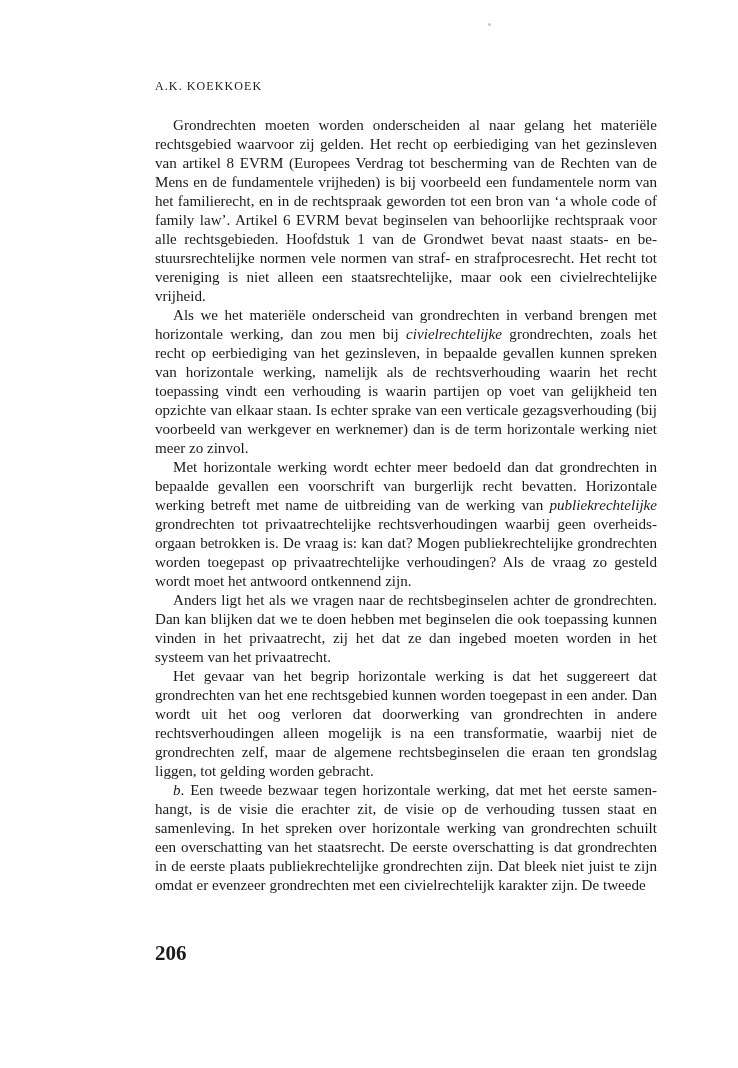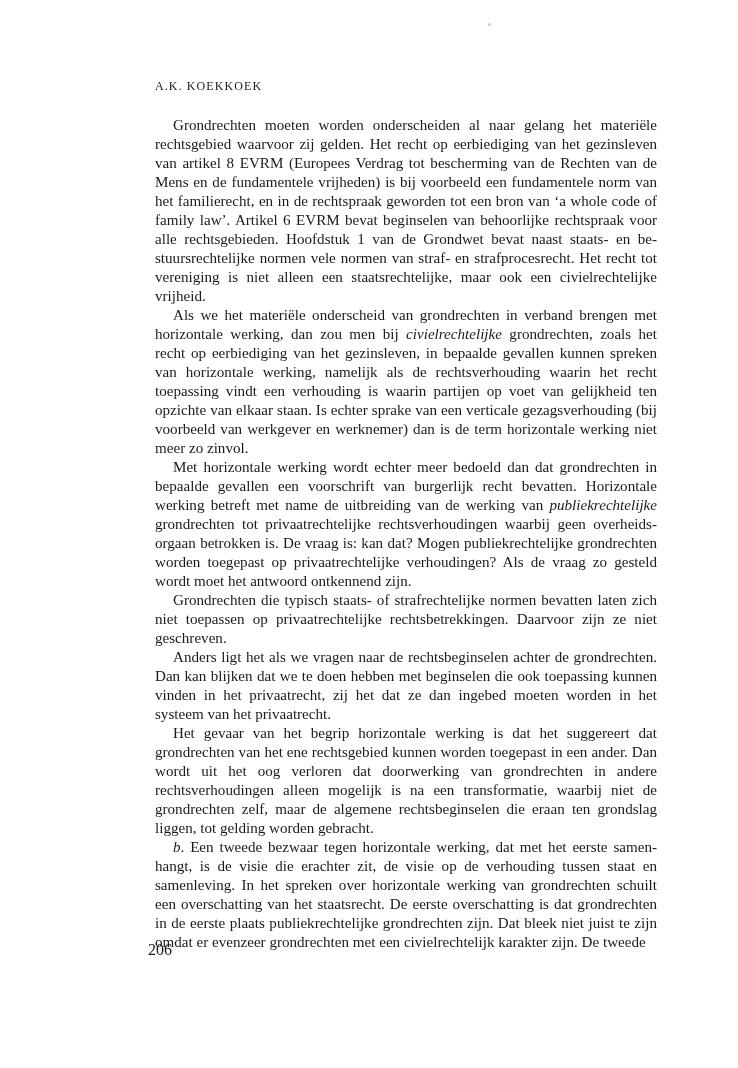--- a/index.html
+++ b/index.html
@@ -3,32 +3,31 @@
   <meta charset="utf-8">
   <style>
     html, body { margin: 0; padding: 0; background: #ffffff; }
     body { width: 738px; height: 1068px; position: relative; overflow: hidden;
       font-family: "Liberation Serif", "DejaVu Serif", serif; color: #1a1a1a; }
     .dot { position: absolute; left: 488px; top: 23px; width: 3px; height: 3px; border-radius: 50%; background: #c8c8c8; }
     .running-head { position: absolute; left: 155px; top: 79px; font-size: 12px; letter-spacing: 1.1px; }
     .body-text { position: absolute; left: 155px; top: 116px; width: 502px; font-size: 15.1px; line-height: 19px; }
     .body-text p { margin: 0; text-align: justify; text-indent: 18px; hyphens: manual; }
     .body-text i { }
-    .page-number { position: absolute; left: 148px; top: 941px; font-size: 16px; }
+    .page-number { position: absolute; left: 155px; top: 941px; font-size: 21px; font-weight: bold; }
   </style>
 </head>
 <body>
 
 <div class="dot"></div>
 
 <div class="running-head">A.K. KOEKKOEK</div>
 
 <div class="body-text">
   <p><span>Grondrechten moeten worden onderscheiden al naar gelang het materiële rechtsgebied waarvoor zij gelden. Het recht op eerbiediging van het gezinsleven van artikel 8 EVRM (Europees Verdrag tot bescherming van de Rechten van de Mens en de fundamentele vrijheden) is bij voorbeeld een fundamentele norm van het familierecht, en in de rechtspraak geworden tot een bron van ‘a whole code of family law’. Artikel 6 EVRM bevat beginselen van behoorlijke rechtspraak voor alle rechtsgebieden. Hoofdstuk 1 van de Grondwet bevat naast staats- en be­stuursrechtelijke normen vele normen van straf- en strafprocesrecht. Het recht tot vereniging is niet alleen een staatsrechtelijke, maar ook een civielrechtelijke vrijheid.</span></p>
   <p><span>Als we het materiële onderscheid van grondrechten in verband brengen met horizontale werking, dan zou men bij </span><i>civielrechtelijke</i><span> grondrechten, zoals het recht op eerbiediging van het gezinsleven, in bepaalde gevallen kunnen spreken van horizontale werking, namelijk als de rechtsverhouding waarin het recht toepassing vindt een verhouding is waarin partijen op voet van gelijkheid ten opzichte van elkaar staan. Is echter sprake van een verticale gezagsverhouding (bij voorbeeld van werkgever en werknemer) dan is de term horizontale werking niet meer zo zinvol.</span></p>
   <p><span>Met horizontale werking wordt echter meer bedoeld dan dat grondrechten in bepaalde gevallen een voorschrift van burgerlijk recht bevatten. Horizontale werking betreft met name de uitbreiding van de werking van </span><i>publiekrechtelijke</i><span> grondrechten tot privaatrechtelijke rechtsverhoudingen waarbij geen overheids­orgaan betrokken is. De vraag is: kan dat? Mogen publiekrechtelijke grond­rechten worden toegepast op privaatrechtelijke verhoudingen? Als de vraag zo gesteld wordt moet het antwoord ontkennend zijn.</span></p>
-  <p><span>Grondrechten die typisch staats- of strafrechtelijke normen bevatten laten zich niet toepassen op privaatrechtelijke rechtsbetrekkingen. Daarvoor zijn ze niet geschreven.</span></p>
   <p><span>Anders ligt het als we vragen naar de rechtsbeginselen achter de grondrechten. Dan kan blijken dat we te doen hebben met beginselen die ook toepassing kunnen vinden in het privaatrecht, zij het dat ze dan ingebed moeten worden in het systeem van het privaatrecht.</span></p>
   <p><span>Het gevaar van het begrip horizontale werking is dat het suggereert dat grondrechten van het ene rechtsgebied kunnen worden toegepast in een ander. Dan wordt uit het oog verloren dat doorwerking van grondrechten in andere rechtsverhoudingen alleen mogelijk is na een transformatie, waarbij niet de grondrechten zelf, maar de algemene rechtsbeginselen die eraan ten grondslag liggen, tot gelding worden gebracht.</span></p>
   <p><i>b</i><span>. Een tweede bezwaar tegen horizontale werking, dat met het eerste samen­hangt, is de visie die erachter zit, de visie op de verhouding tussen staat en samenleving. In het spreken over horizontale werking van grondrechten schuilt een overschatting van het staatsrecht. De eerste overschatting is dat grondrechten in de eerste plaats publiekrechtelijke grondrechten zijn. Dat bleek niet juist te zijn omdat er evenzeer grondrechten met een civielrechtelijk karakter zijn. De tweede</span></p>
 </div>
 
 <div class="page-number">206</div>
 
 </body></html>

